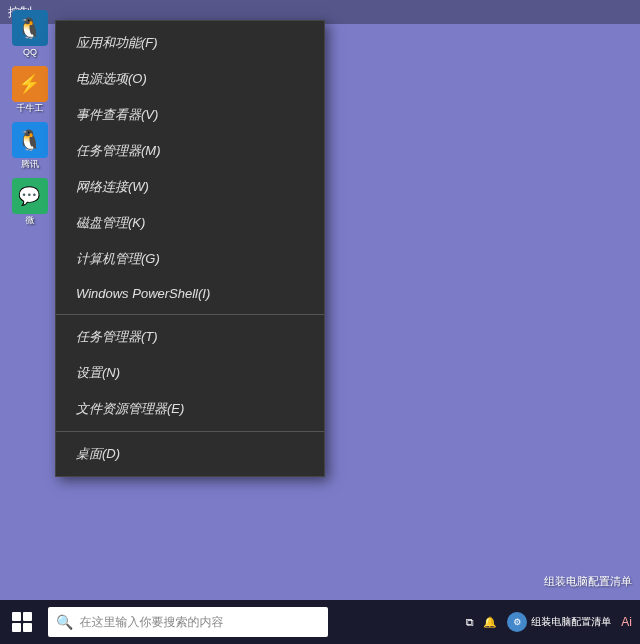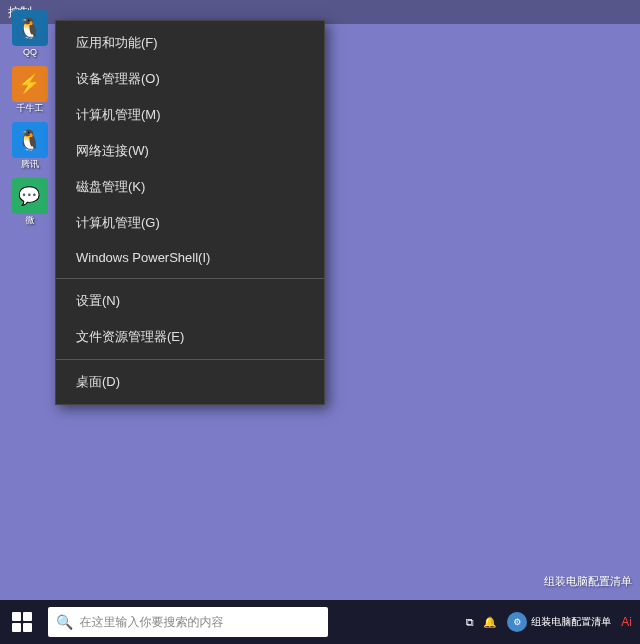--- a/index.html
+++ b/index.html
@@ -74,20 +74,21 @@
 
     .menu-item {
       padding: 9px 20px;
       color: #e0e0e0;
       font-size: 13px;
       cursor: pointer;
       display: flex;
       align-items: center;
       justify-content: space-between;
       position: relative;
+      font-style: italic;
     }
 
     .menu-item.highlighted {
       background: transparent;
       outline: 2px solid #cc0000;
       outline-offset: -2px;
     }
 
     .menu-divider {
       height: 1px;
@@ -252,38 +253,44 @@
       <span class="icon-label">微</span>
     </div>
   </div>
 
   <div class="context-menu">
 
   <div class="menu-item">
         <span>应用和功能(F)</span>
       </div>
       <div class="menu-item">
-        <span>设备管理器(O)</span>
-      </div>
-      <div class="menu-item">
-        <span>计算机管理(M)</span>
+        <span>电源选项(O)</span>
+      </div>
+      <div class="menu-item">
+        <span>事件查看器(V)</span>
+      </div>
+      <div class="menu-item">
+        <span>任务管理器(M)</span>
       </div>
       <div class="menu-item">
         <span>网络连接(W)</span>
       </div>
       <div class="menu-item">
         <span>磁盘管理(K)</span>
       </div>
       <div class="menu-item">
         <span>计算机管理(G)</span>
       </div>
       <div class="menu-item">
         <span>Windows PowerShell(I)</span>
       </div>
       <div class="menu-divider"></div>
+      <div class="menu-item">
+        <span>任务管理器(T)</span>
+      </div>
       <div class="menu-item">
         <span>设置(N)</span>
       </div>
       <div class="menu-item">
         <span>文件资源管理器(E)</span>
       </div>
       <div class="menu-divider"></div>
       <div class="menu-item">
         <span>桌面(D)</span>
       </div>
@@ -313,17 +320,17 @@
       <span class="systray-item">⧉</span>
       <span class="systray-item">🔔</span>
 
       <div style="display:flex;align-items:center;gap:4px;cursor:pointer;padding:0 4px;">
         <div class="org-icon">
           <span style="font-size:9px;">⚙</span>
         </div>
         <span style="color:white;font-size:10px;">组装电脑配置清单</span>
       </div>
 
-      <span style="color:#ef4444;font-size:12px;padding:0 4px;">Ai</span>
+      <span style="color:#fca5a5;font-size:12px;padding:0 4px;">Ai</span>
     </div>
   </div>
 
 </div>
 
 </body></html>

